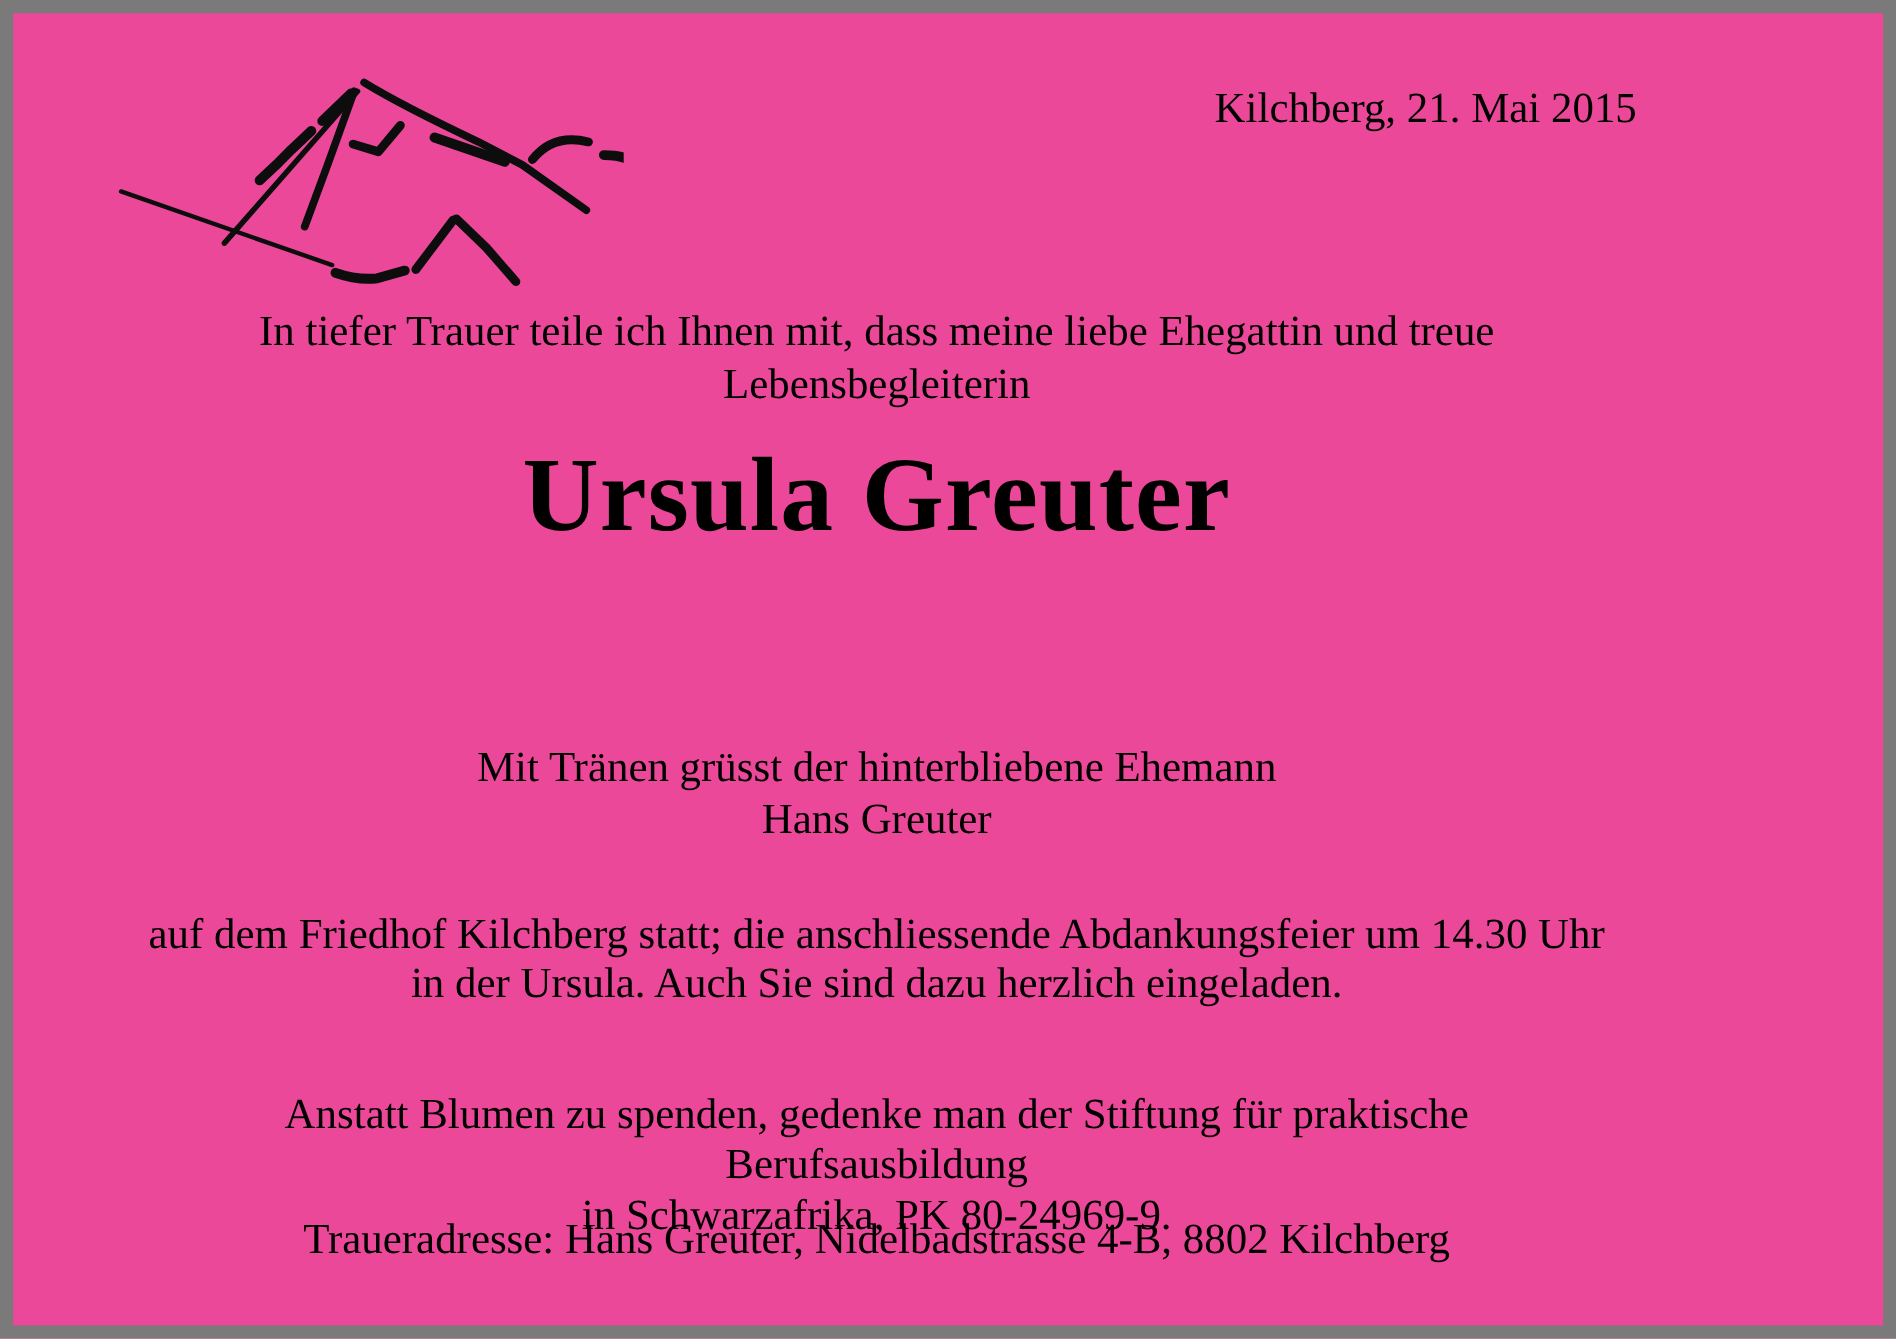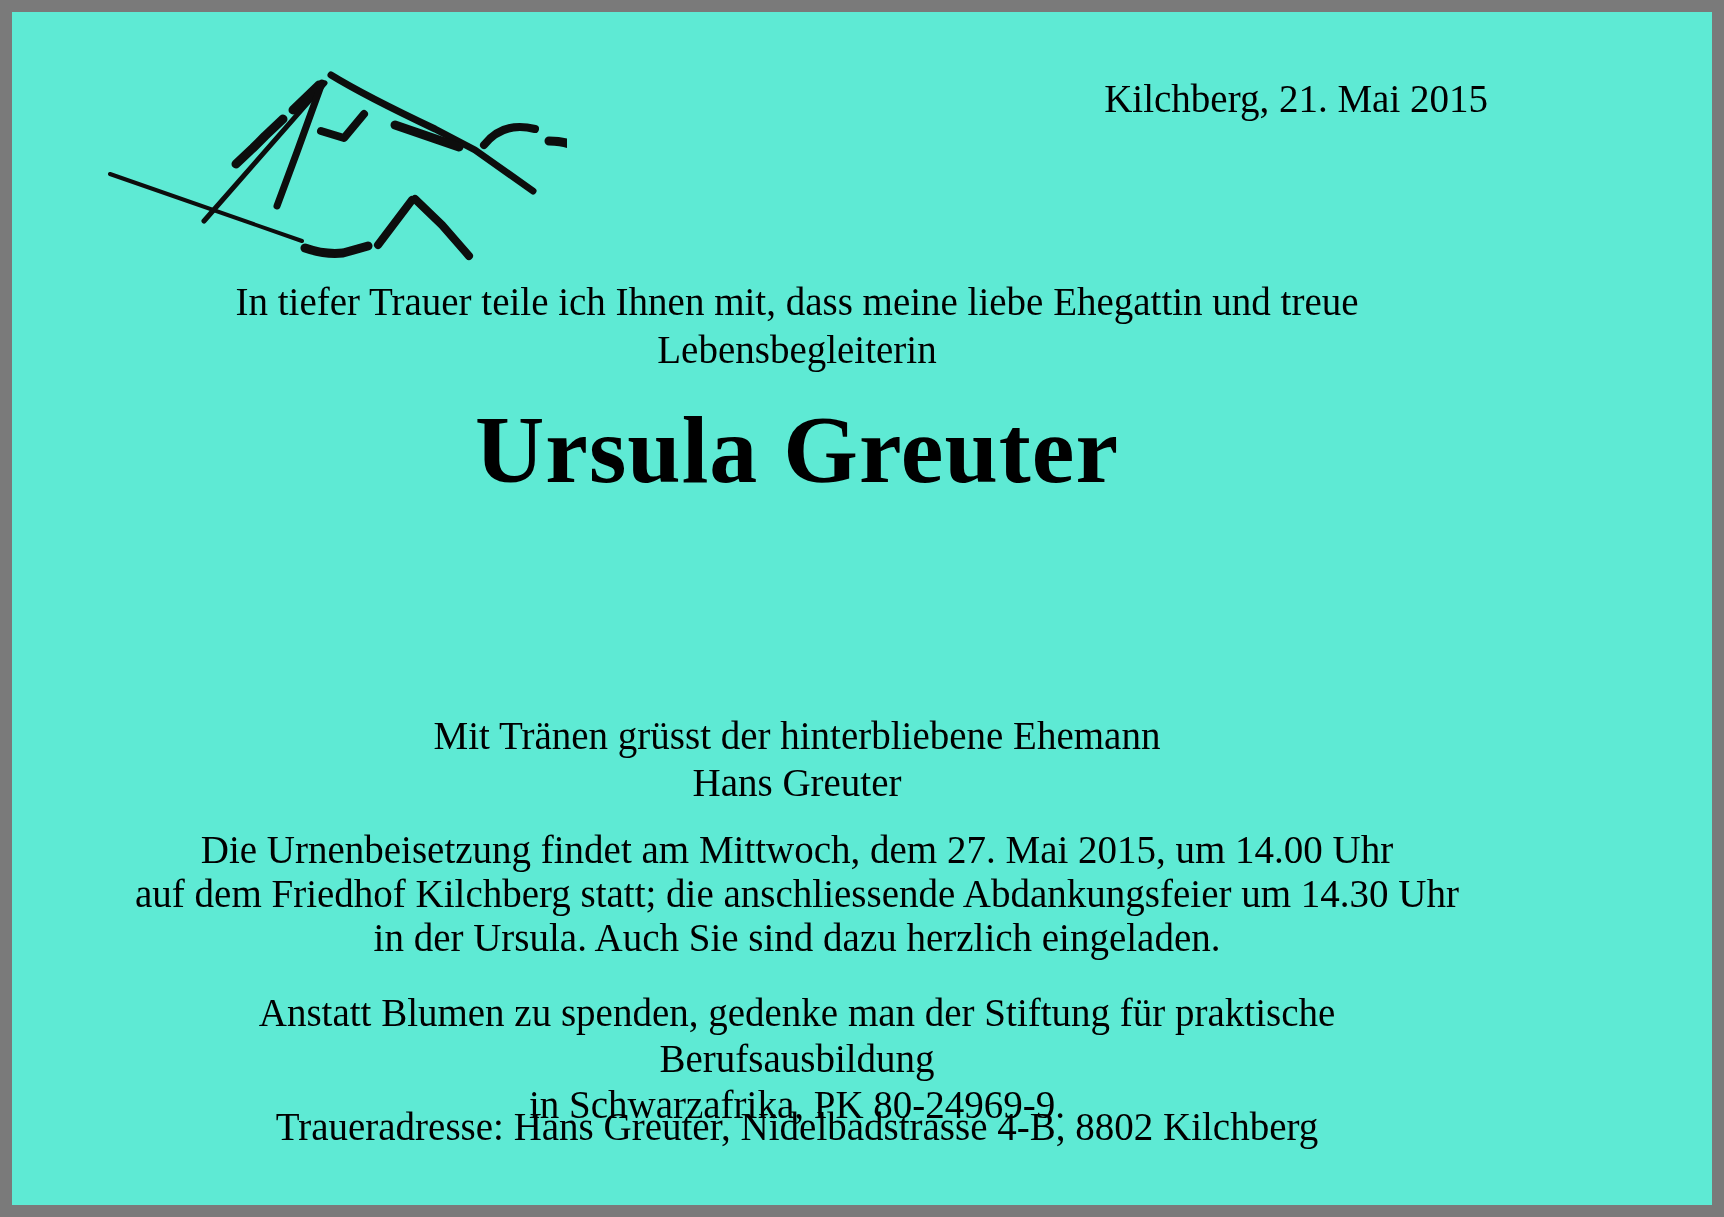--- a/index.html
+++ b/index.html
@@ -6,21 +6,21 @@
     margin: 0;
     padding: 0;
     background: #e8e8e8;
   }
   .page {
     position: relative;
     width: 1724px;
     height: 1217px;
     box-sizing: border-box;
     border: 12px solid #7a7a7a;
-    background: #5eead4;
+    background: #ec4899;
     font-family: "Liberation Serif", serif;
     color: #000000;
     overflow: hidden;
   }
   .dateline {
     position: absolute;
     top: 64px;
     right: 224px;
     font-size: 39px;
     white-space: nowrap;
@@ -34,21 +34,21 @@
   }
   .col {
     position: absolute;
     left: 110px;
     width: 1350px;
     text-align: center;
   }
   .intro        { top: 266px;  font-size: 39px; line-height: 48px; }
   .name         { top: 386px;  font-size: 96px; line-height: 104px; font-weight: bold; letter-spacing: 1px; }
   .death        { top: 590px;  font-size: 39px; line-height: 48px; }
-  .mourner      { top: 662px;  font-size: 39px; line-height: 47px; margin-top: 38px; }
+  .mourner      { top: 662px;  font-size: 39px; line-height: 47px; }
   .funeral      { top: 816px;  font-size: 39px; line-height: 44px; }
   .donation     { top: 978px;  font-size: 39px; line-height: 46px; }
   .address      { top: 1092px; font-size: 39px; line-height: 46px; }
   .line { display: block; }
 </style>
 </head>
 <body>
 
 <div class="page">
 
@@ -86,21 +86,20 @@
 
   <div class="col name">Ursula Greuter</div>
 
 
   <div class="col mourner">
     <span class="line">Mit Tränen grüsst der hinterbliebene Ehemann</span>
     <span class="line">Hans Greuter</span>
   </div>
 
   <div class="col funeral">
-    <span class="line">Die Urnenbeisetzung findet am Mittwoch, dem 27. Mai 2015, um 14.00 Uhr</span>
     <span class="line">auf dem Friedhof Kilchberg statt; die anschliessende Abdankungsfeier um 14.30 Uhr</span>
     <span class="line">in der Ursula. Auch Sie sind dazu herzlich eingeladen.</span>
   </div>
 
   <div class="col donation">
     <span class="line">Anstatt Blumen zu spenden, gedenke man der Stiftung für praktische Berufsausbildung</span>
     <span class="line">in Schwarzafrika, PK 80-24969-9.</span>
   </div>
 
   <div class="col address">Traueradresse: Hans Greuter, Nidelbadstrasse 4-B, 8802 Kilchberg</div>

